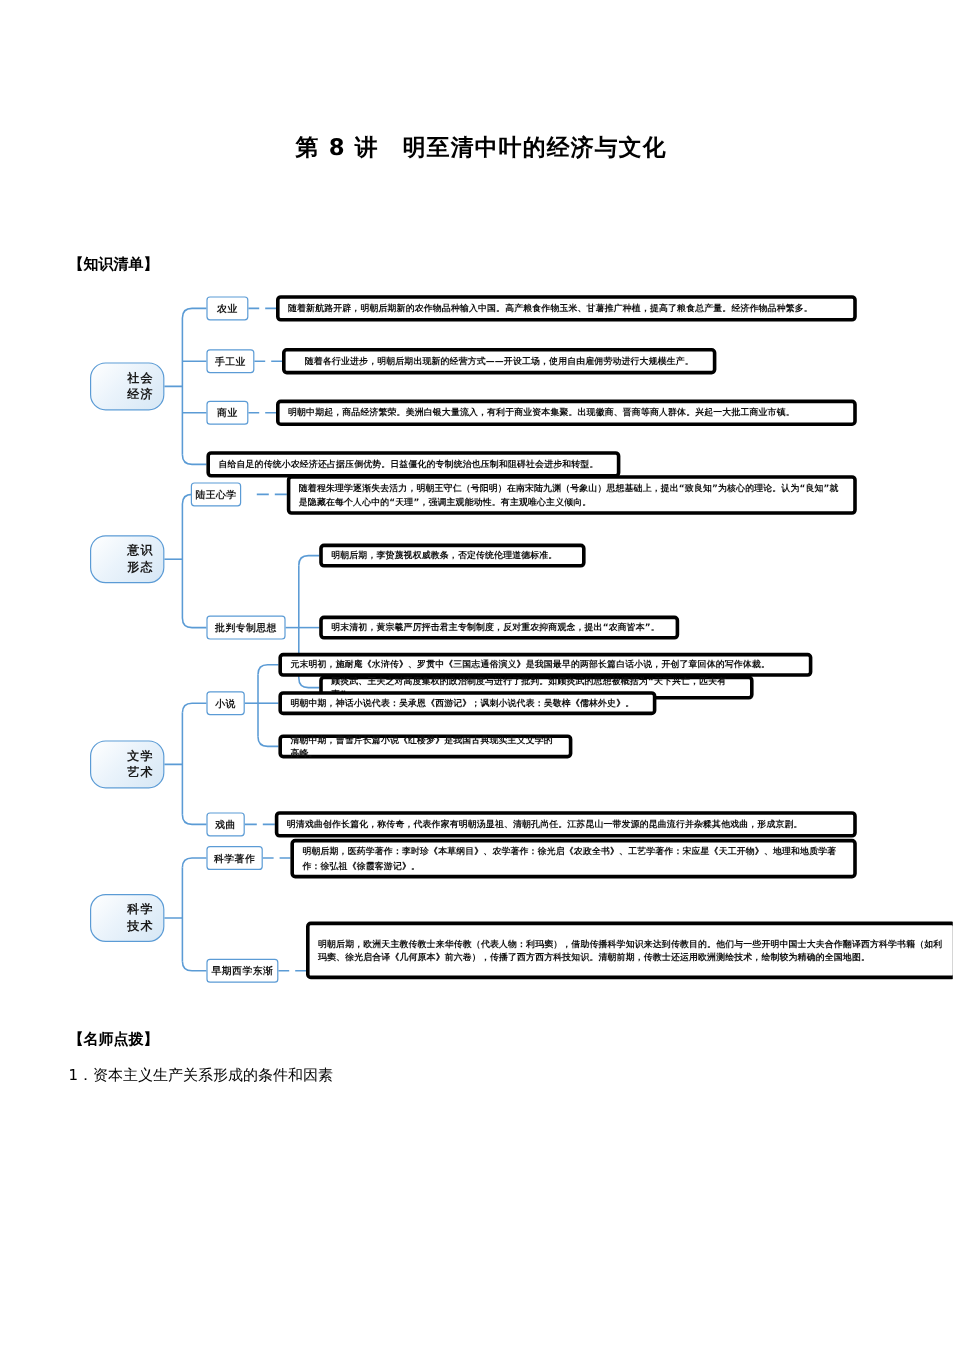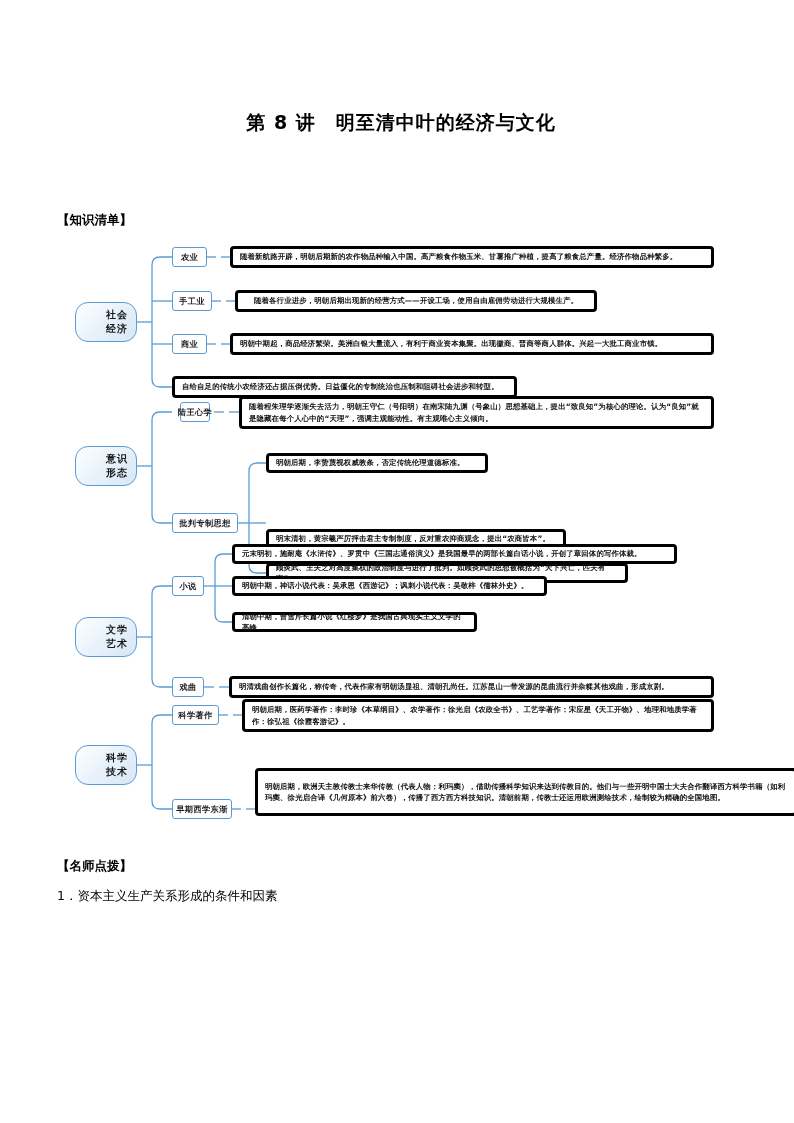--- a/index.html
+++ b/index.html
@@ -221,34 +221,34 @@
     </div>
 
     <div class="leaf-box" style="left:172px; top:140px; width:345px; height:22px;">
       <span>自给自足的传统小农经济还占据压倒优势。日益僵化的专制统治也压制和阻碍社会进步和转型。</span>
     </div>
 
     <div class="cat-node" style="left:75px; top:210px; width:62px; height:40px;">
       <span>意识形态</span>
     </div>
 
-    <div class="sub-node" style="left:180px; top:166px; width:30px; height:20px;">
+    <div class="sub-node" style="left:159px; top:166px; width:42px; height:20px;">
       <span>陆王心学</span>
     </div>
     <div class="leaf-box multi" style="left:239px; top:160px; width:475px; height:33px;">
       <span>随着程朱理学逐渐失去活力，明朝王守仁（号阳明）在南宋陆九渊（号象山）思想基础上，提出“致良知”为核心的理论。认为“良知”就是隐藏在每个人心中的“天理”，强调主观能动性。有主观唯心主义倾向。</span>
     </div>
 
     <div class="sub-node" style="left:172px; top:277px; width:66px; height:20px;">
       <span>批判专制思想</span>
     </div>
     <div class="leaf-box" style="left:266px; top:217px; width:222px; height:20px;">
       <span>明朝后期，李贽蔑视权威教条，否定传统伦理道德标准。</span>
     </div>
-    <div class="leaf-box" style="left:266px; top:277px; width:300px; height:20px;margin-top:16px;">
+    <div class="leaf-box" style="left:266px; top:277px; width:300px; height:20px;">
       <span>明末清初，黄宗羲严厉抨击君主专制制度，反对重农抑商观念，提出“农商皆本”。</span>
     </div>
     <div class="leaf-box" style="left:266px; top:327px; width:362px; height:20px;">
       <span>顾炎武、王夫之对高度集权的政治制度与进行了批判。如顾炎武的思想被概括为“天下兴亡，匹夫有责”。</span>
     </div>
 
     <div class="cat-node" style="left:75px; top:381px; width:62px; height:40px;">
       <span>文学艺术</span>
     </div>
 

